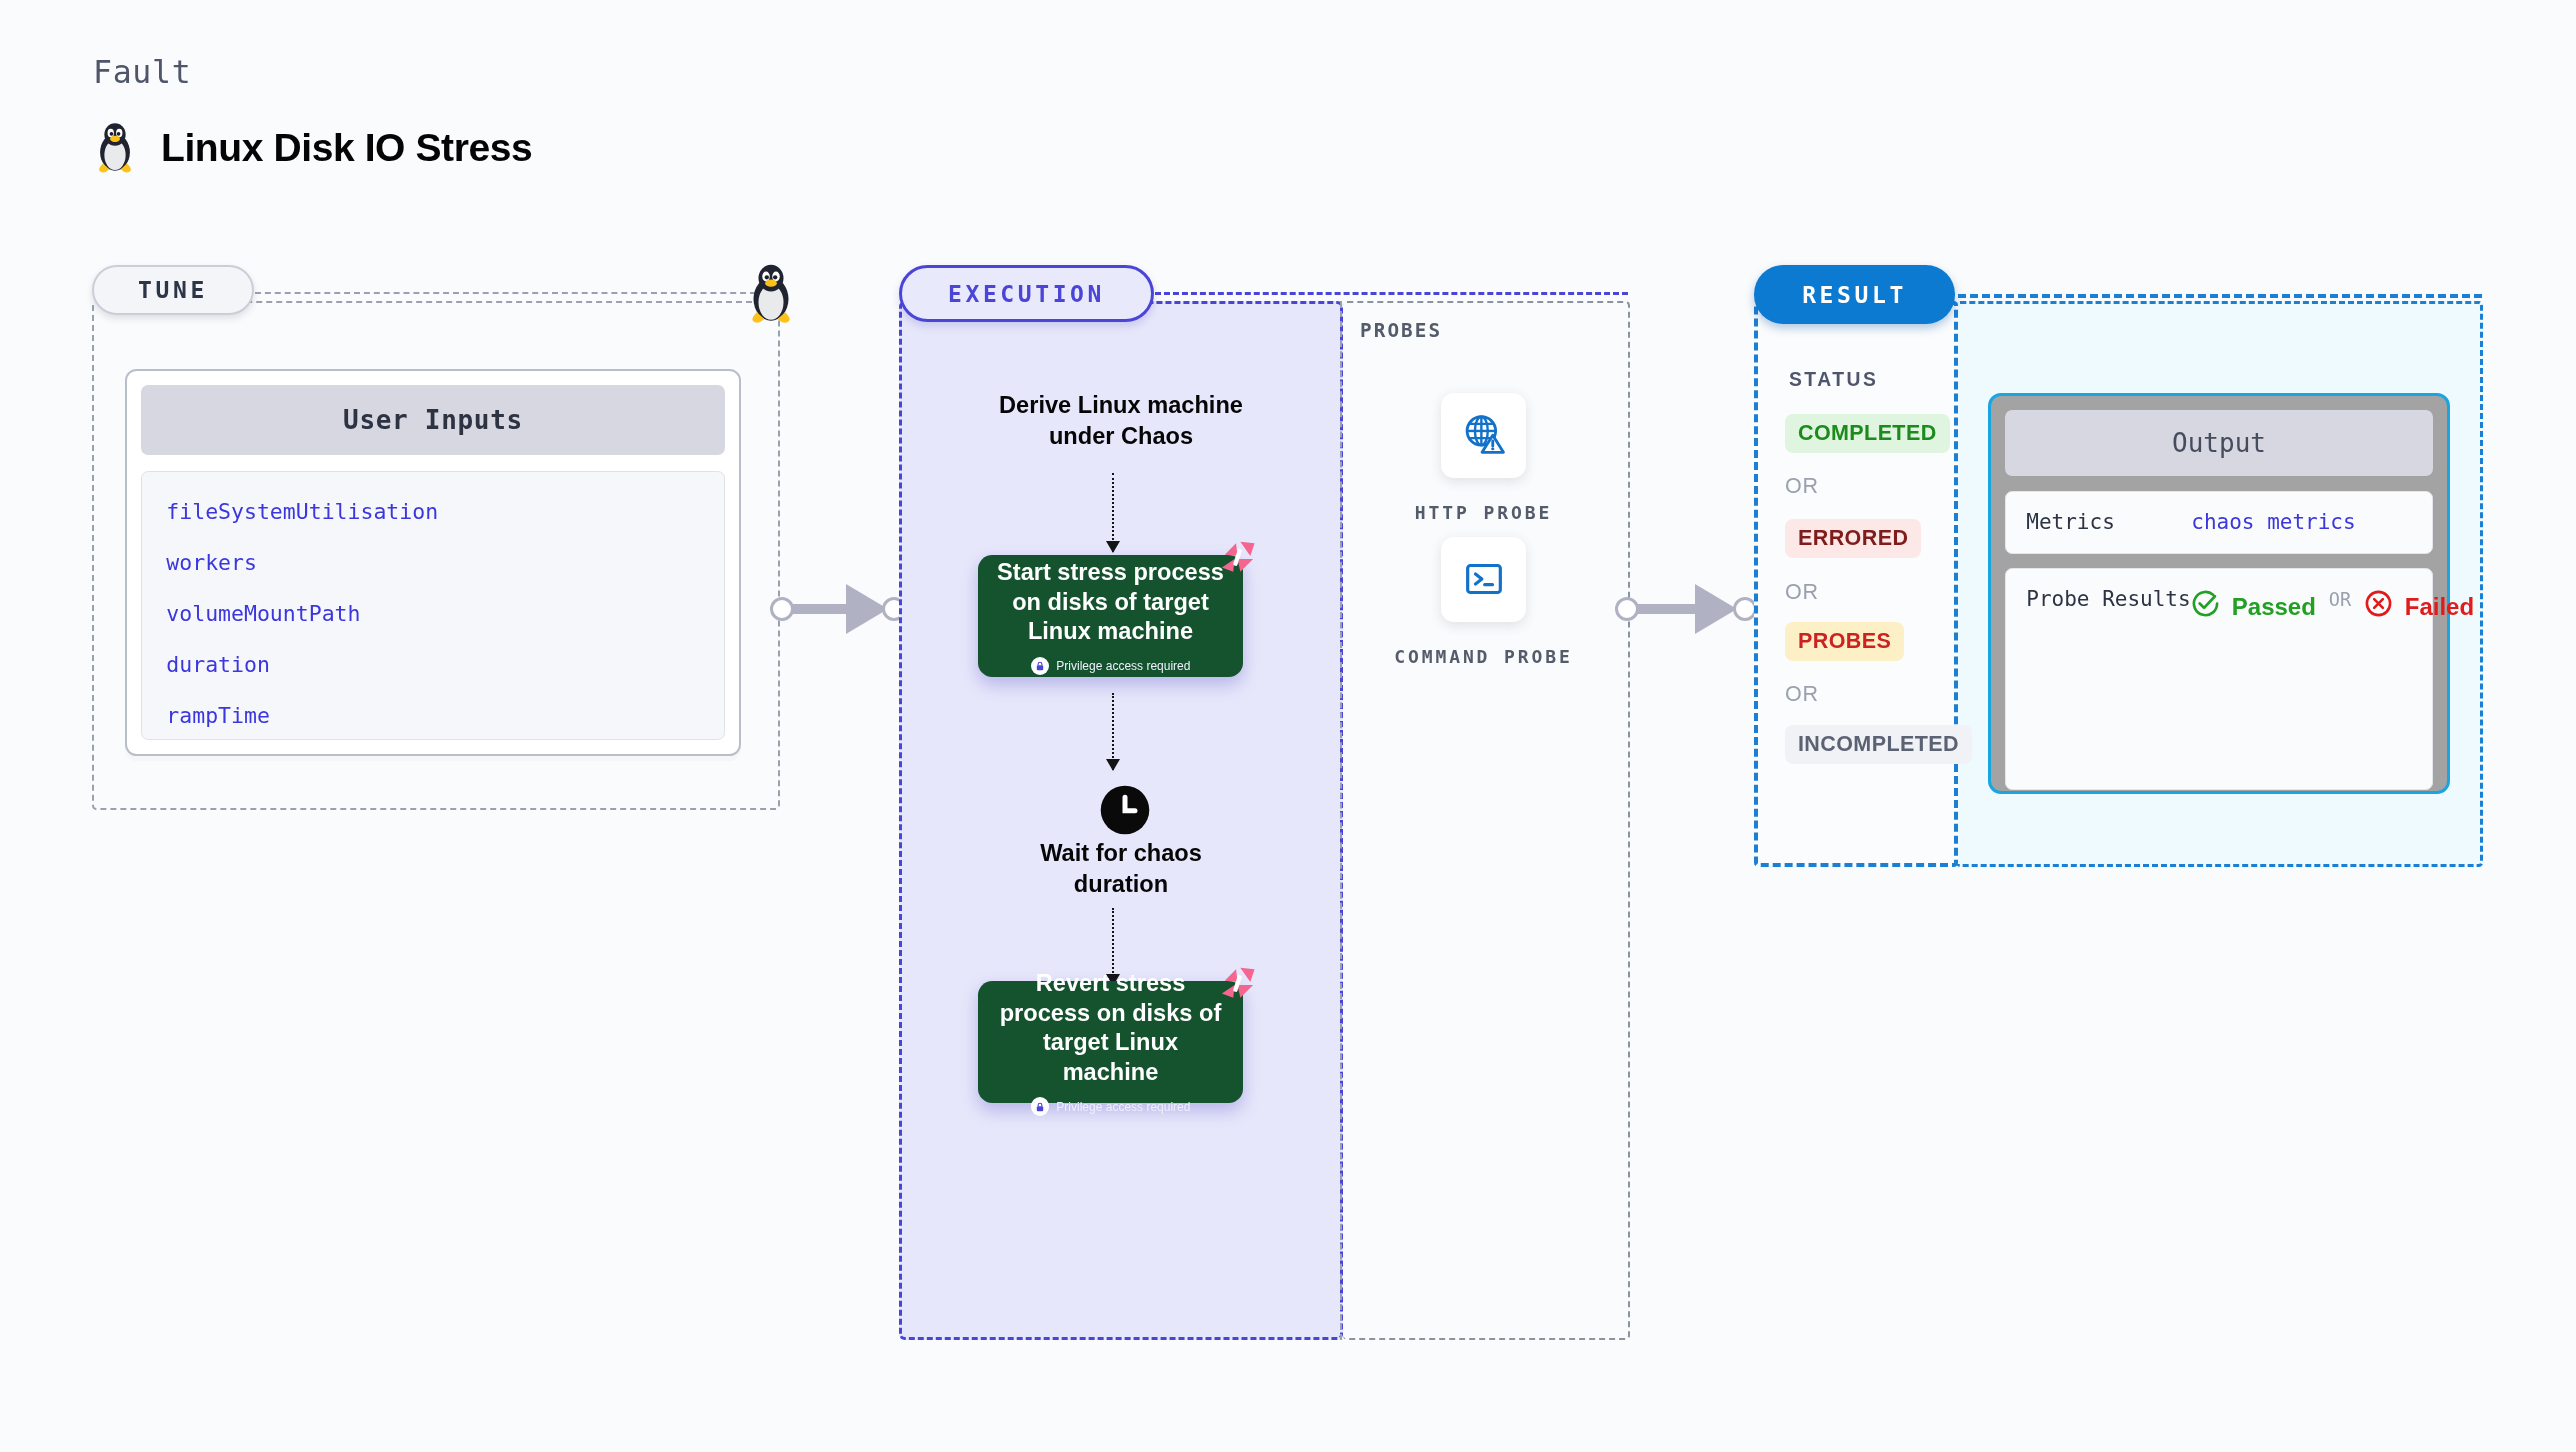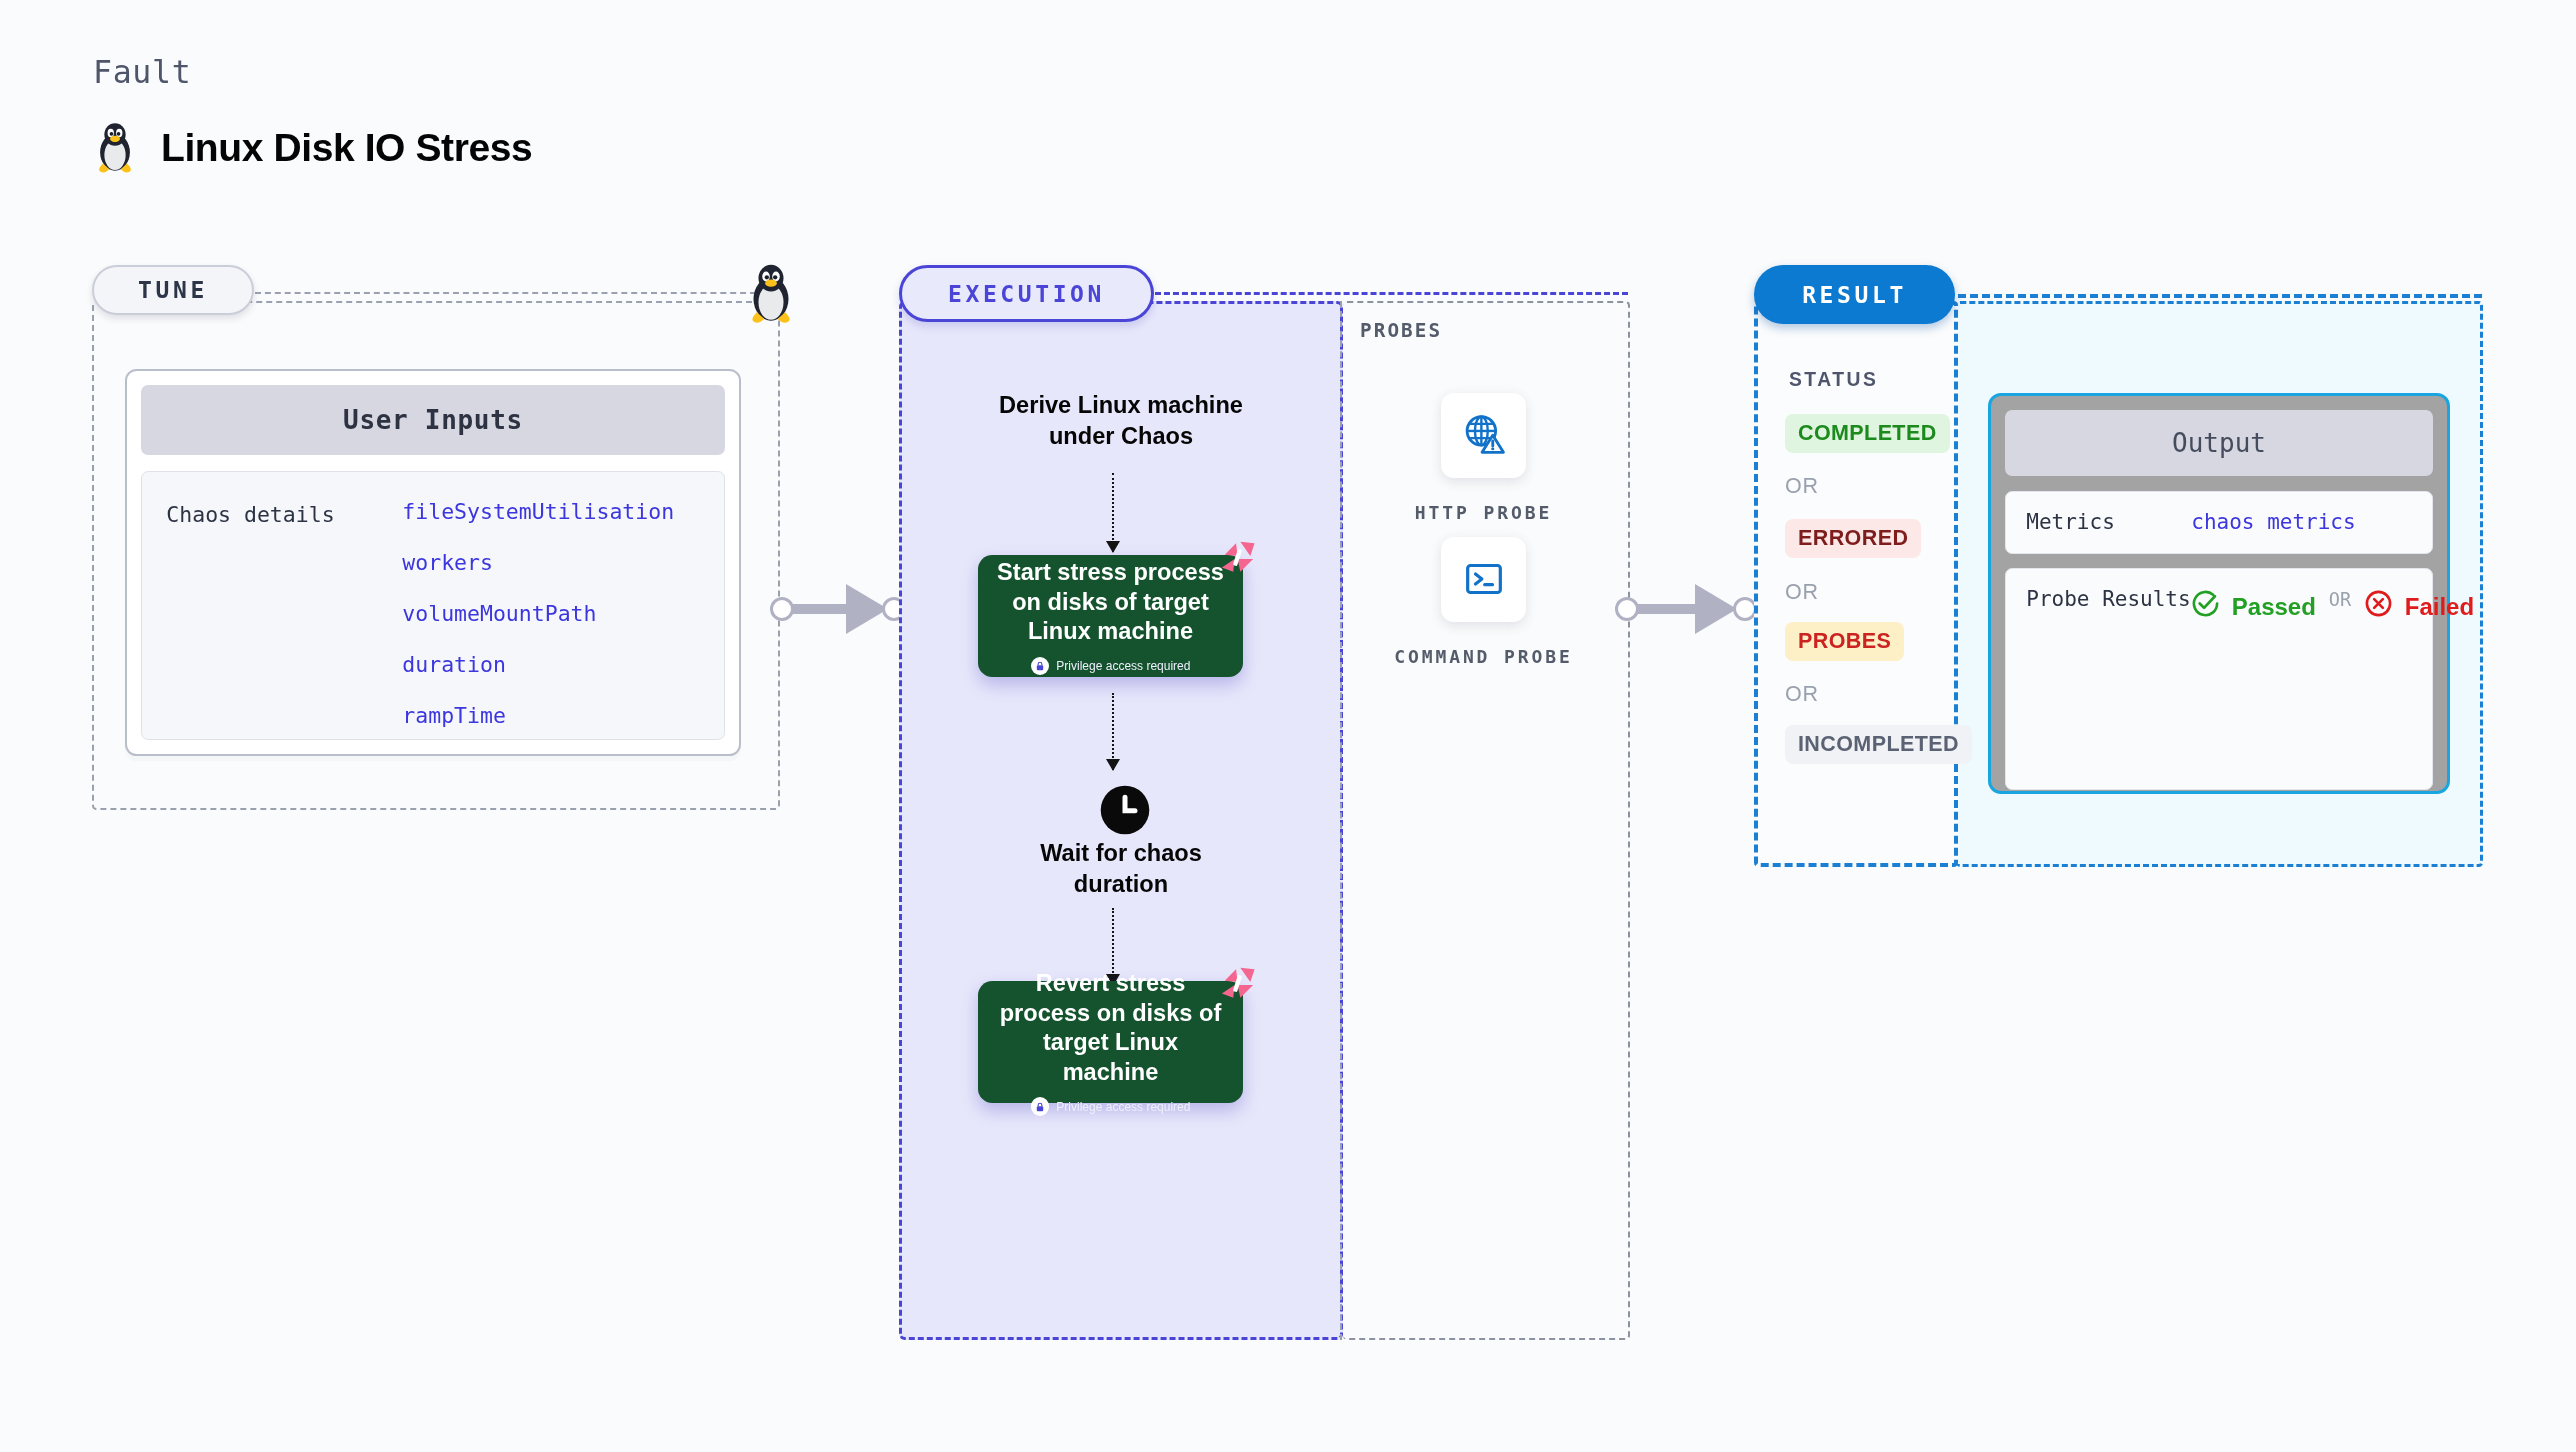--- a/index.html
+++ b/index.html
@@ -221,21 +221,20 @@
     <span class="hdr-title">Linux Disk IO Stress</span>
   </div>
 
   <div class="dash-h dash-tune"></div>
   <div class="panel panel-tune"></div>
   <div class="pill pill-tune">TUNE</div>
 
   <div class="ui-card">
     <div class="ui-head">User Inputs</div>
     <div class="ui-body">
-      <div class="ui-label">Chaos details</div>
       <div class="ui-values">
         <span>fileSystemUtilisation</span>
         <span>workers</span>
         <span>volumeMountPath</span>
         <span>duration</span>
         <span>rampTime</span>
       </div>
     </div>
   </div>
 

